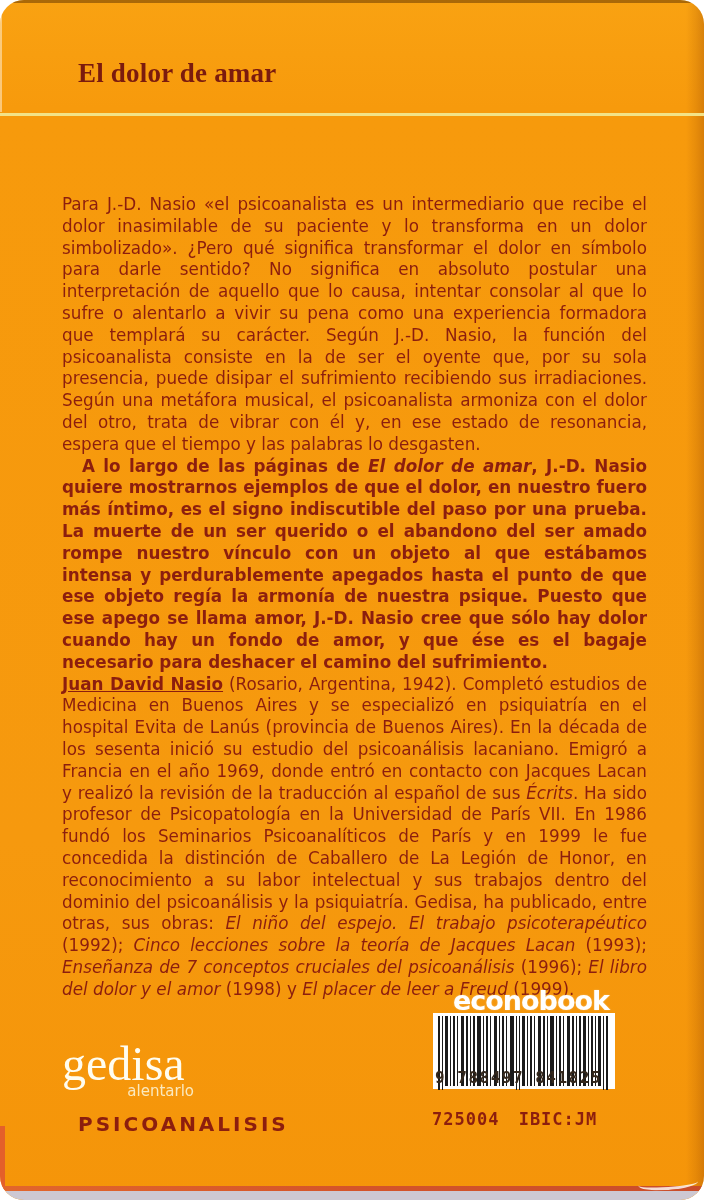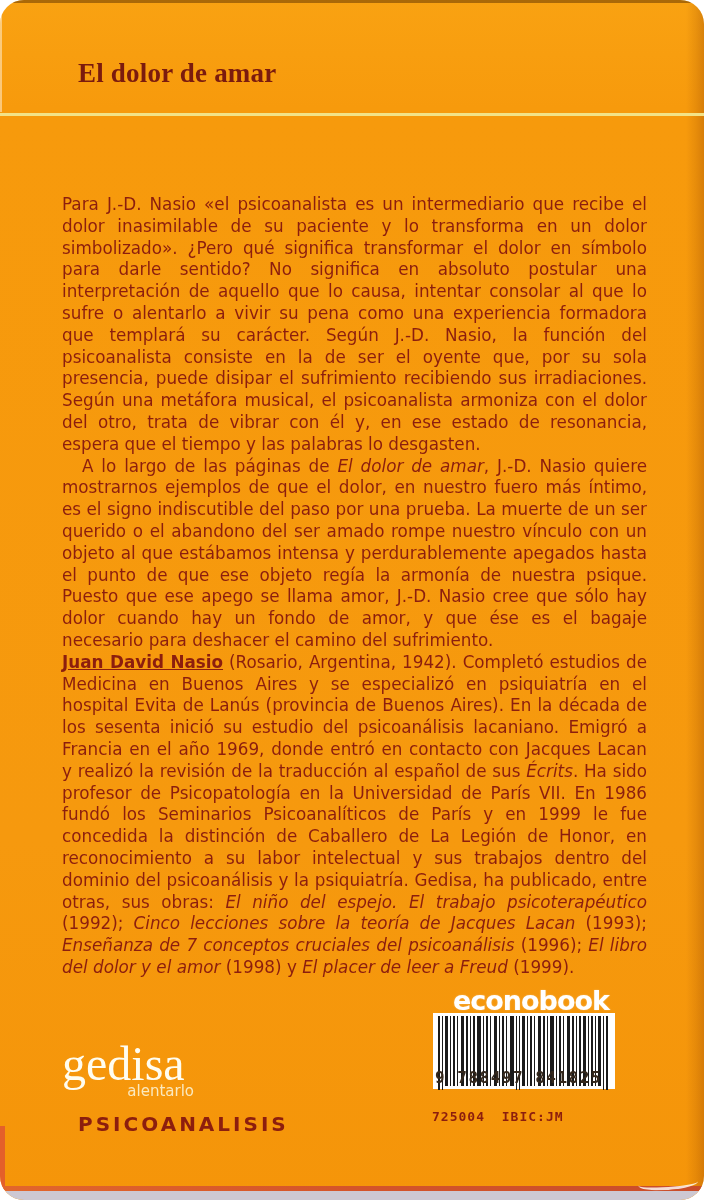--- a/index.html
+++ b/index.html
@@ -36,21 +36,21 @@
     background:#f2e388;
   }
 
   .body-text {
     position:absolute; left:62px; top:194px; width:585px;
     color:#8c1e0e;
     font-size:16.8px; line-height:21.8px;
     text-align:justify;
   }
   .body-text p { margin:0; }
-  .p2 { text-indent:20px; }
+  .p2 { text-indent:20px;font-weight:bold; }
   .bio { margin-top:22px; }
   .bold-name { font-weight:700;text-decoration:underline; }
   .it { font-style:italic; }
 
   .econobook {
     position:absolute; right:95px; top:985px;
     color:#ffffff; font-weight:700; font-size:27px; letter-spacing:-1px;
     text-shadow:0 0 2px rgba(255,255,255,.35);
   }
 
@@ -61,21 +61,21 @@
   .barcode-bars { position:absolute; left:5px; top:3px; }
   .ean {
     position:absolute; left:2px; bottom:2px; width:178px;
     font-family:"DejaVu Sans Mono", monospace; font-weight:700;
     font-size:16px; letter-spacing:1.5px; color:#35281c;
     white-space:nowrap;
   }
   .code-line {
     position:absolute; left:432px; top:1109px;
     font-family:"DejaVu Sans Mono", monospace; font-weight:700;
-    font-size:13px; letter-spacing:1px; word-spacing:8px;
+    font-size:17px; letter-spacing:1px; word-spacing:8px;
     color:#8c1e0e; white-space:nowrap;
   }
 
   .publisher-block { position:absolute; left:62px; top:1040px; width:132px; }
   .publisher {
     font-family:"Liberation Serif", serif;
     font-size:48px; line-height:48px; color:#fffdf0;
     letter-spacing:0;
   }
   .publisher-sub {

